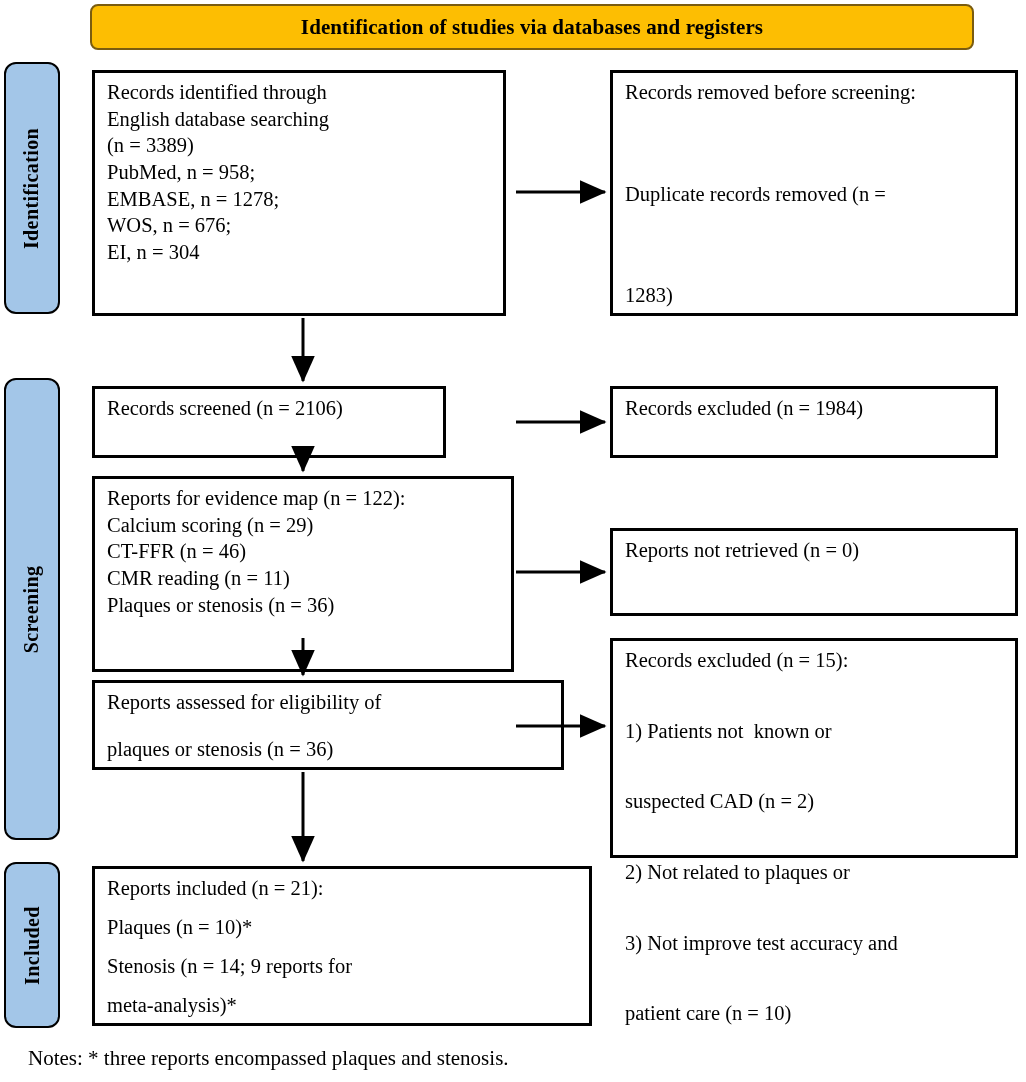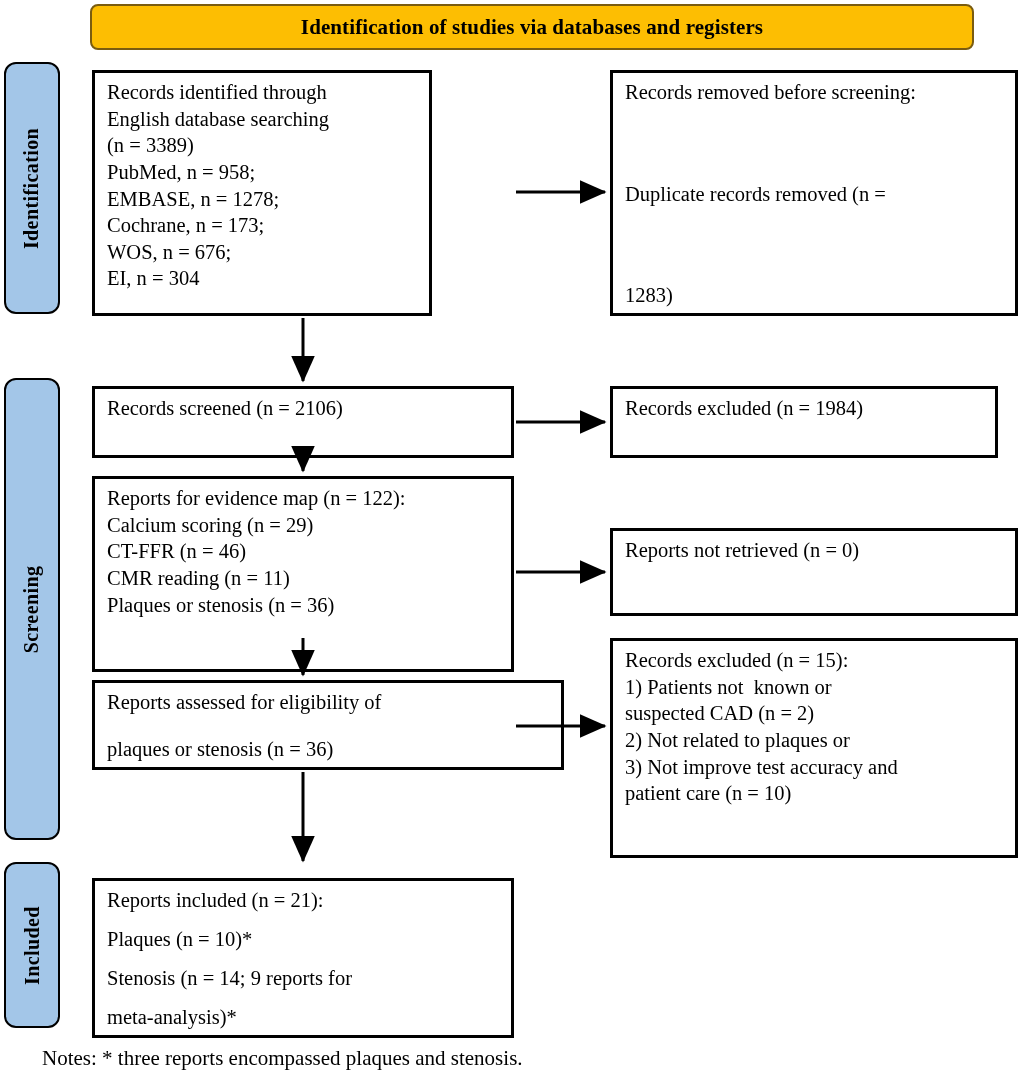--- a/index.html
+++ b/index.html
@@ -74,47 +74,46 @@
     font-size: 20.5px;
     line-height: 1.30;
     display: flex;
     flex-direction: column;
     justify-content: space-between;
   }
   .flow-box.align-top { justify-content: flex-start; }
   .flow-box .line { white-space: pre; }
 
   
-  #box-records-identified   { left: 92px; top: 70px;  width: 340px; height: 246px; }
-  #box-records-screened     { left: 92px; top: 386px; width: 422px; height: 72px;  }
+  #box-records-identified   { left: 92px; top: 70px;  width: 414px; height: 246px; }
+  #box-records-screened     { left: 92px; top: 386px; width: 354px; height: 72px;  }
   #box-evidence-map         { left: 92px; top: 476px; width: 422px; height: 196px; }
   #box-eligibility          { left: 92px; top: 680px; width: 472px; height: 90px;  }
-  #box-reports-included     { left: 92px; top: 866px; width: 422px; height: 160px; margin-top: 12px; }
+  #box-reports-included     { left: 92px; top: 866px; width: 500px; height: 160px; }
 
   
   #box-records-removed      { left: 610px; top: 70px;  width: 408px; height: 246px; }
   #box-records-excluded-1   { left: 610px; top: 386px; width: 388px; height: 72px;  }
   #box-reports-not-retrieved{ left: 610px; top: 528px; width: 408px; height: 88px;  }
-  #box-records-excluded-2   { left: 610px; top: 638px; width: 408px; height: 220px; }
+  #box-records-excluded-2   { left: 610px; top: 638px; width: 408px; height: 220px; gap: 44px; }
 
   
   .connector-layer {
     position: absolute;
     inset: 0;
     pointer-events: none;
   }
 
   
   .footer-note {
     position: absolute;
     left: 28px;
     top: 1046px;
     font-size: 21px;
     white-space: pre;
-    margin-left: 14px;
   }
 </style>
 </head>
 <body>
 
 <div class="canvas">
 
   <div class="header-banner" id="header-banner">
     <span>Identification of studies via databases and registers</span>
   </div>
@@ -128,21 +127,20 @@
   <div class="phase-bar" id="phase-included">
     <span class="phase-label">Included</span>
   </div>
 
   <div class="flow-box align-top" id="box-records-identified">
     <span class="line">Records identified through</span>
     <span class="line">English database searching</span>
     <span class="line">(n = 3389)</span>
     <span class="line">PubMed, n = 958;</span>
     <span class="line">EMBASE, n = 1278;</span>
-    <span class="line">Cochrane, n = 173;</span>
     <span class="line">WOS, n = 676;</span>
     <span class="line">EI, n = 304</span>
   </div>
 
   <div class="flow-box" id="box-records-removed">
     <span class="line">Records removed before screening:</span>
     <span class="line">Duplicate records removed (n =</span>
     <span class="line">1283)</span>
   </div>
 

